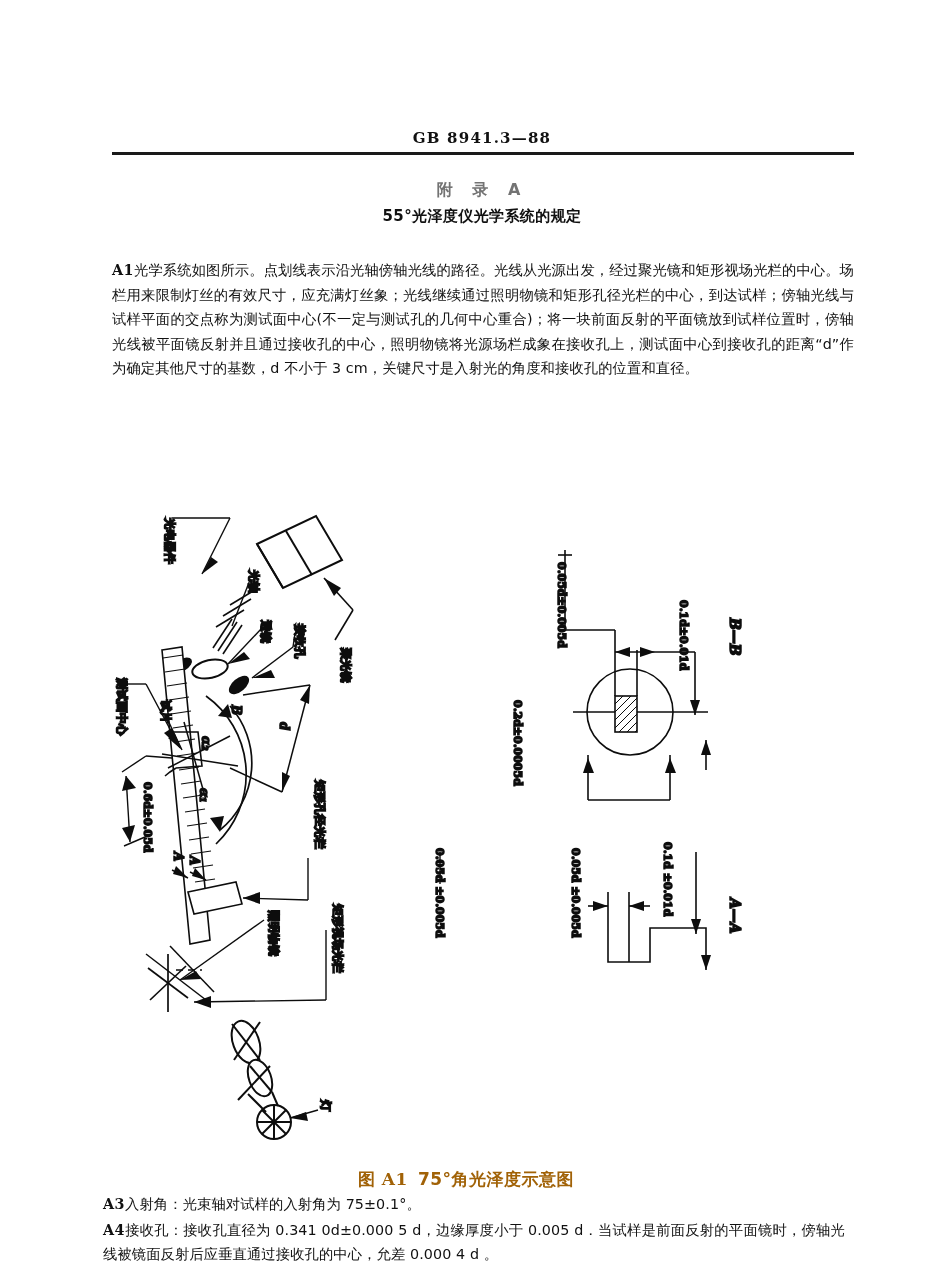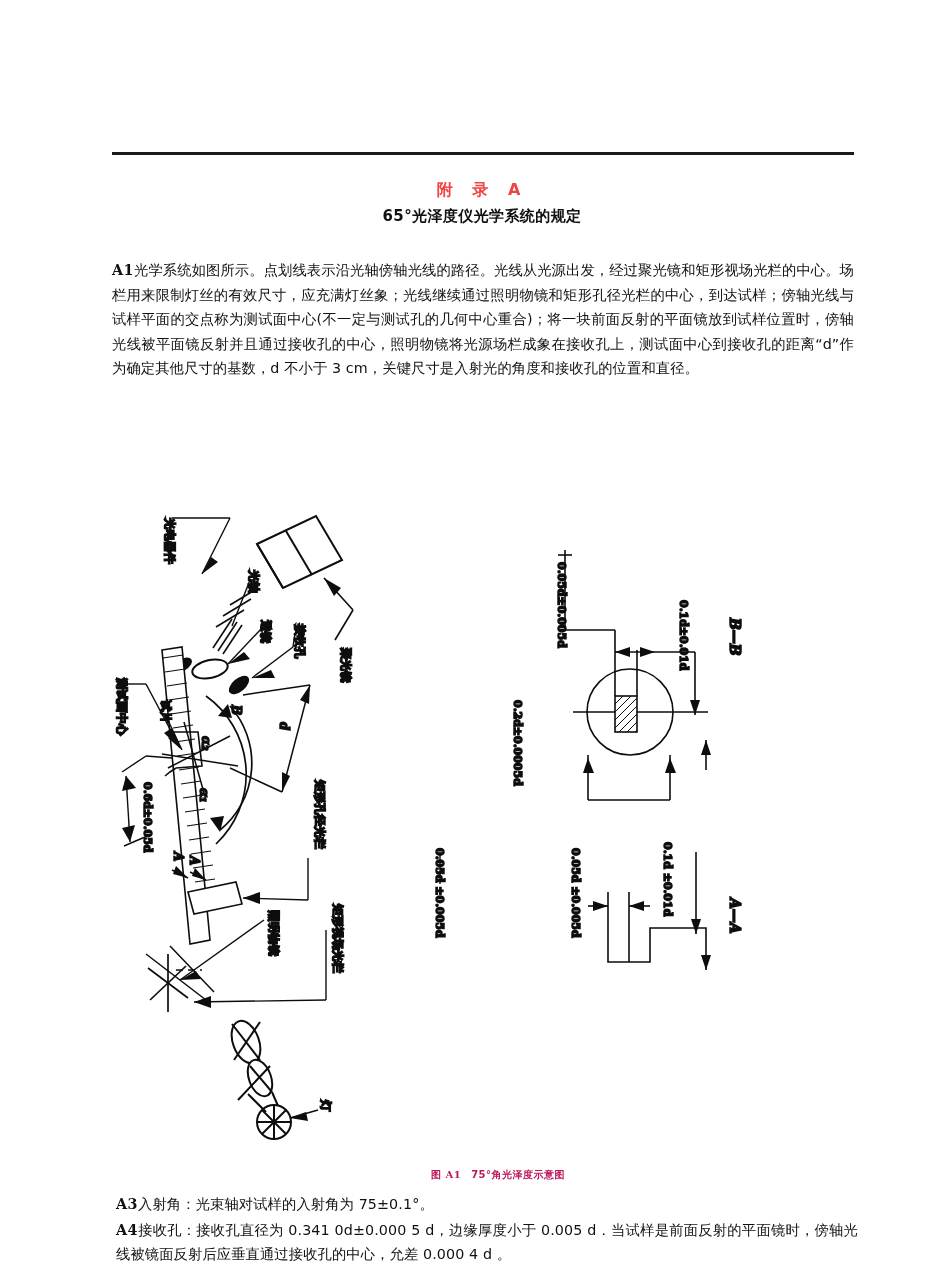--- a/index.html
+++ b/index.html
@@ -48,21 +48,21 @@
   
   .appendix-title {
     position: absolute;
     left: 112px;
     top: 180px;
     width: 740px;
     text-align: center;
     font-size: 16px;
     font-weight: 700;
     letter-spacing: 7px;
-    color: #ef4444;
+    color: #737373;
   }
   .appendix-sub {
     position: absolute;
     left: 112px;
     top: 207px;
     width: 740px;
     text-align: center;
     font-size: 15px;
     font-weight: 700;
     letter-spacing: 0.4px;
@@ -101,38 +101,38 @@
   }
   .fig-canvas {
     position: absolute;
     left: 0;
     top: 0;
     width: 742px;
     height: 672px;
   }
   .fig-caption {
     position: absolute;
-    left: 128px;
+    left: 96px;
     top: 1168px;
     width: 740px;
     text-align: center;
-    font-size: 10px;
-    font-weight: 700;
-    color: #be185d;
+    font-size: 17px;
+    font-weight: 700;
+    color: #a16207;
     letter-spacing: 0.5px;
   }
   .fig-caption .cap-num {
     font-family: "DejaVu Serif", "Liberation Serif", serif;
     margin-right: 10px;
   }
 
   
   .footer-block {
     position: absolute;
-    left: 116px;
+    left: 103px;
     top: 1192px;
     width: 742px;
   }
   svg text {
     font-family: "DejaVu Sans", "Liberation Sans", sans-serif;
     fill: #0d0d0d;
   }
   svg .num {
     font-family: "DejaVu Serif", "Liberation Serif", serif;
     font-weight: 700;
@@ -147,24 +147,27 @@
     font-style: italic;
     font-weight: 700;
     font-size: 12px;
   }
 </style>
 </head>
 <body>
 
 <div class="page">
 
+  <div class="header">
+    <span class="header-code">GB 8941.3—88</span>
+  </div>
   <div class="header-rule"></div>
 
   <div class="appendix-title">附 录 A</div>
-  <div class="appendix-sub">65°光泽度仪光学系统的规定</div>
+  <div class="appendix-sub">55°光泽度仪光学系统的规定</div>
 
   <div class="body-block">
     <p class="para">
       <span class="tag">A1</span><span>光学系统如图所示。点划线表示沿光轴傍轴光线的路径。光线从光源出发，经过聚光镜和矩形视场光栏的中心。场栏用来限制灯丝的有效尺寸，应充满灯丝象；光线继续通过照明物镜和矩形孔径光栏的中心，到达试样；傍轴光线与试样平面的交点称为测试面中心(不一定与测试孔的几何中心重合)；将一块前面反射的平面镜放到试样位置时，傍轴光线被平面镜反射并且通过接收孔的中心，照明物镜将光源场栏成象在接收孔上，测试面中心到接收孔的距离“d”作为确定其他尺寸的基数，d 不小于 3 cm，关键尺寸是入射光的角度和接收孔的位置和直径。</span>
     </p>
   </div>
 
   <div class="figure-area">
     <svg class="fig-canvas" viewBox="0 0 742 672" xmlns="http://www.w3.org/2000/svg">
       <g stroke="#0d0d0d" fill="none" stroke-width="1.5">

